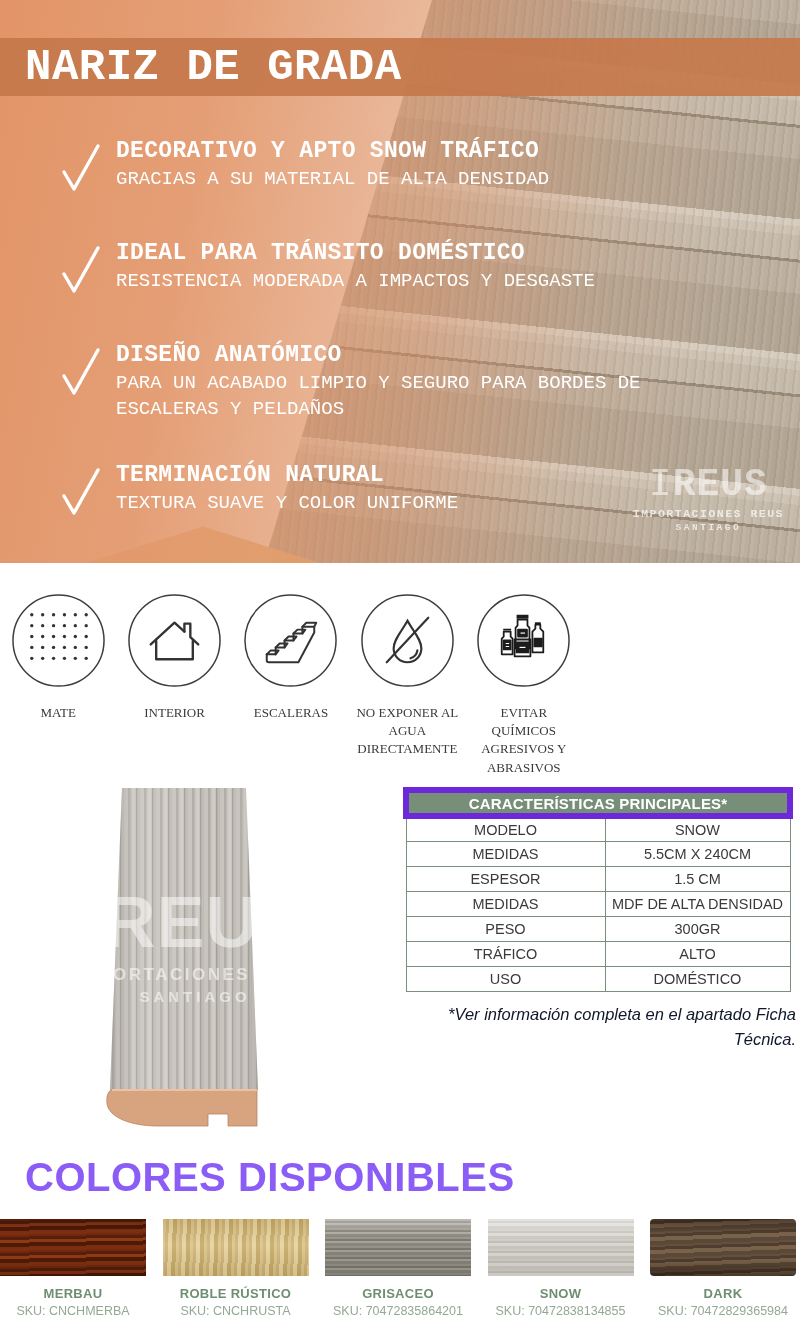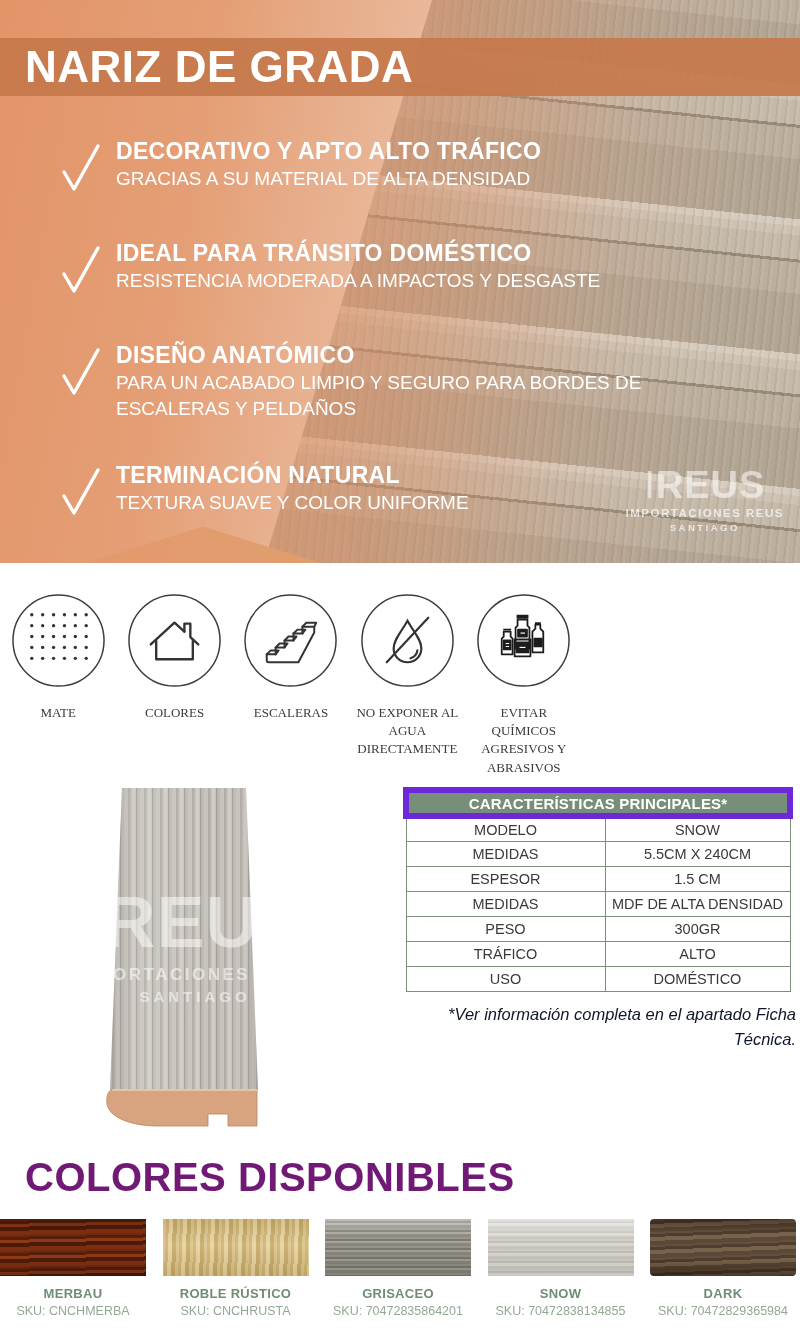--- a/index.html
+++ b/index.html
@@ -1,21 +1,21 @@
 <!DOCTYPE html>
 <html><head>
 <meta charset="utf-8">
 <style>
   * { margin:0; padding:0; box-sizing:border-box; }
   html,body { background:#fff; }
   body { font-family:"Liberation Sans","DejaVu Sans",sans-serif; }
   .page { position:relative; width:800px; height:1338px; background:#fff; overflow:hidden; }
 
   
-  .hero { position:absolute; left:0; top:0; width:800px; height:563px; background:#f2e5d8; overflow:hidden; }
+  .hero { position:absolute; left:0; top:0; width:800px; height:563px; background:#f2e5d8; overflow:hidden;font-family:Liberation Mono, monospace; }
   .hero-floor { position:absolute; left:60px; bottom:0; width:260px; height:52px;
     background:linear-gradient(100deg,#e8cba4 0%,#dcae78 60%,#d3a univers 100%);
     background:linear-gradient(100deg,#e8cba4 0%,#dcae78 100%);
     clip-path:polygon(10% 100%, 55% 30%, 100% 100%); }
   .stairs { position:absolute; inset:0; clip-path:polygon(54% 0%, 100% 0%, 100% 100%, 33% 100%); }
   .stairs::before { content:""; position:absolute; inset:-90px;
     background:
       repeating-linear-gradient(90deg, rgba(105,92,74,0.10) 0 2px, rgba(255,255,255,0.06) 2px 5px, rgba(0,0,0,0) 5px 9px),
       repeating-linear-gradient(180deg, #d6ccbe 0 7px, #cdc2b3 7px 16px, #c5baaa 16px 40px, #978977 40px 43px, #bcaf9e 43px 74px, #b3a593 74px 134px);
     transform:rotate(6deg); }
@@ -51,21 +51,21 @@
   .product-watermark .wm2 { font-size:17px; font-weight:600; letter-spacing:2.5px; opacity:0.55; margin-top:8px; }
   .product-watermark .wm3 { font-size:15px; font-weight:700; letter-spacing:4px; opacity:0.55; margin-top:6px; }
 
   table.specs { position:absolute; left:403px; top:787px; width:390px; border-collapse:collapse; }
   table.specs th { background:#778f78; color:#fff; font-size:15px; font-weight:700; height:26px; border:6px solid #6d28d9; letter-spacing:0.2px; }
   table.specs td { background:#fff; color:#3a3a3a; font-size:14.5px; font-weight:400; height:25px; text-align:center; border:1px solid #7b8f7c; }
   table.specs td.k { width:199px; }
   .specs-note { position:absolute; left:400px; top:1002px; width:396px; text-align:right; font-style:italic; font-size:16.5px; line-height:25px; color:#0f172a; }
 
   
-  .colors-title { position:absolute; left:25px; top:1155px; font-size:40px; font-weight:700; color:#701a75; letter-spacing:0.5px; }
+  .colors-title { position:absolute; left:25px; top:1155px; font-size:40px; font-weight:700; color:#8b5cf6; letter-spacing:0.5px; }
   .swatch-row { position:absolute; left:0; top:1219px; width:796px; display:flex; justify-content:space-between; }
   .swatch-item { width:146px; text-align:center; }
   .swatch { width:146px; height:57px; }
   .sw-merbau { background:
       linear-gradient(180deg, rgba(30,8,2,0.35) 0%, rgba(0,0,0,0) 20%, rgba(0,0,0,0) 75%, rgba(30,8,2,0.3) 100%),
       repeating-linear-gradient(179deg, #71280f 0 2px, #571e0a 2px 5px, #8c3a16 5px 8px, #4e1a08 8px 12px, #7c2f10 12px 16px); }
   .sw-roble { background:
       linear-gradient(180deg, rgba(120,90,30,0.12) 0%, rgba(255,245,210,0.15) 45%, rgba(120,90,30,0.15) 100%),
       repeating-linear-gradient(92deg, #d9c18b 0 3px, #ccb175 3px 6px, #e4d1a0 6px 10px, #c2a765 10px 14px); }
   .sw-grisaceo { background:
@@ -92,21 +92,21 @@
 
     <div class="title-band">
       <h1>NARIZ DE GRADA</h1>
     </div>
 
     <div class="bullet b1">
       <svg class="check" width="42" height="52" viewBox="0 0 42 52">
           <polyline points="4,30 14,47 38,4" fill="none" stroke="#ffffff" stroke-width="3.4" stroke-linecap="round" stroke-linejoin="round"></polyline>
         </svg>
       <div class="btext">
-        <h2>DECORATIVO Y APTO ALTO TRÁFICO</h2>
+        <h2>DECORATIVO Y APTO SNOW TRÁFICO</h2>
         <p>GRACIAS A SU MATERIAL DE ALTA DENSIDAD</p>
       </div>
     </div>
     <div class="bullet b2">
       <svg class="check" width="42" height="52" viewBox="0 0 42 52">
           <polyline points="4,30 14,47 38,4" fill="none" stroke="#ffffff" stroke-width="3.4" stroke-linecap="round" stroke-linejoin="round"></polyline>
         </svg>
       <div class="btext">
         <h2>IDEAL PARA TRÁNSITO DOMÉSTICO</h2>
         <p>RESISTENCIA MODERADA A IMPACTOS Y DESGASTE</p>
@@ -180,21 +180,21 @@
 
     <div class="feature">
       <svg viewBox="0 0 96 96">
         <circle cx="48" cy="48" r="46" fill="none" stroke="#3d3d3d" stroke-width="1.5"></circle>
         <g fill="none" stroke="#333" stroke-width="2.4" stroke-linejoin="round" stroke-linecap="round">
           <path d="M24,52 L48,30 L58,39"></path>
           <path d="M58,39 L58,31 L64,31 L64,44.5 L72,52"></path>
           <path d="M29.5,48.5 L29.5,67 L66.5,67 L66.5,48.5"></path>
         </g>
       </svg>
-      <div class="flabel">COLORES</div>
+      <div class="flabel">INTERIOR</div>
     </div>
 
     <div class="feature">
       <svg viewBox="0 0 96 96">
         <circle cx="48" cy="48" r="46" fill="none" stroke="#3d3d3d" stroke-width="1.5"></circle>
         <g fill="none" stroke="#333" stroke-width="2" stroke-linejoin="round" stroke-linecap="round">
           <path d="M24,62 L24,68 Q24,70 26,70 L56,70 L72,40 L72,34"></path>
           <path d="M24,62 L33,62 L33,55 L42,55 L42,48 L51,48 L51,41 L60,41 L60,34 L72,34"></path>
           <path d="M24,62 L28,58 L36,58 L33,62"></path>
           <path d="M33,55 L37,51 L45,51 L42,55"></path>

